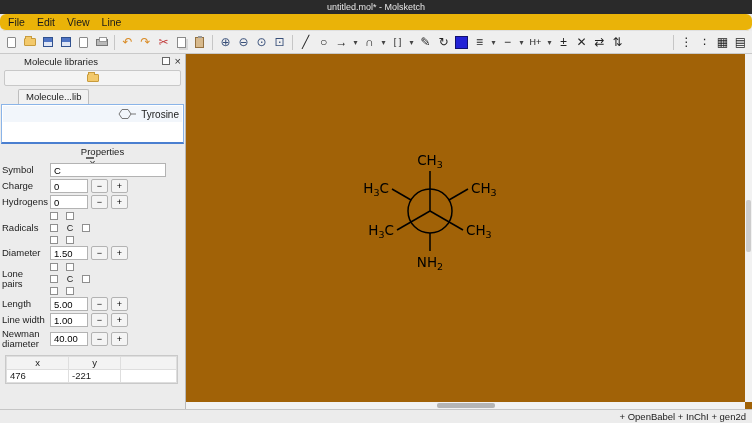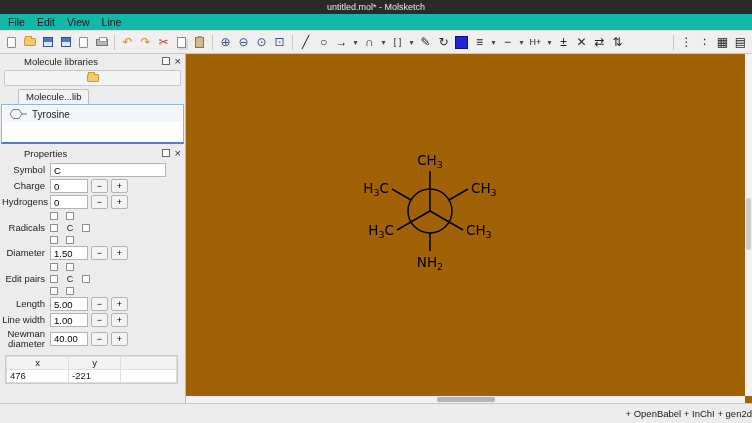--- a/index.html
+++ b/index.html
@@ -2,21 +2,21 @@
 <html><head>
 <meta charset="utf-8">
 <style>
   * { box-sizing: border-box; margin: 0; padding: 0; }
   html,body { width:752px; height:423px; }
   body { font-family:"Liberation Sans","DejaVu Sans",sans-serif; font-size:10px; color:#1a1a1a; background:#ececec; overflow:hidden; }
   .window { width:752px; height:423px; display:flex; flex-direction:column; background:#ececec; }
 
   .titlebar { height:14px; background:#2a2a2a; color:#e6e6e6; display:flex; align-items:center; justify-content:center; font-size:9px; flex:0 0 auto; }
 
-  .menubar { height:17px; background:#14b8a6; display:flex; align-items:center; padding-left:2px; border-bottom:1px solid #e0e0e0; flex:0 0 auto; }
+  .menubar { height:17px; background:#eab308; display:flex; align-items:center; padding-left:2px; border-bottom:1px solid #e0e0e0; flex:0 0 auto;border-radius:6px; }
   .menu-item { padding:2px 6px; font-size:10.5px; }
 
   .toolbar { height:23px; background:#efefef; border-bottom:1px solid #c9c9c9; display:flex; align-items:center; padding:0 3px; gap:1px; flex:0 0 auto; }
   .tb { min-width:17px; height:19px; display:inline-flex; align-items:center; justify-content:center; font-size:12px; color:#222; border-radius:2px; cursor:default; }
   .tbd { min-width:9px; height:19px; display:inline-flex; align-items:center; justify-content:center; font-size:8px; color:#444; }
   .tb-sm { font-size:9px; }
   .sep { width:1px; height:15px; background:#c6c6c6; margin:0 3px; }
   .c-orange { color:#d98a23; } .c-red { color:#c23b3b; } .c-navy { color:#39507a; }
   .push-right { margin-left:auto; }
 
@@ -40,27 +40,27 @@
   .dock-header { height:14px; display:flex; align-items:center; padding:0 4px; font-size:9.5px; flex:0 0 auto; }
   .dock-header .dtitle { flex:1;margin-left:20px; }
   .float-btn { width:8px; height:8px; border:1px solid #666; margin-right:5px; background:#fdfdfd; }
   .close-btn { font-size:11px; line-height:9px; color:#333; }
 
   .lib-toolbar { padding:2px 4px 3px 4px; flex:0 0 auto; }
   .lib-btn { width:100%; height:16px; background:#f4f4f4; border:1px solid #c8c8c8; border-radius:2px; display:flex; align-items:center; justify-content:center; font-size:10px; color:#555; }
   .tabbar { display:flex; padding-left:18px; height:15px; align-items:flex-end; flex:0 0 auto; }
   .tab { background:#f2f2f2; border:1px solid #bdbdbd; border-bottom:none; padding:1px 7px 2px 7px; font-size:9.5px; border-radius:2px 2px 0 0; }
   .lib-list { margin:0 1px; background:#fff; border:1px solid #8ab4e8; border-bottom:2px solid #4a7fd0; height:40px; padding:1px; flex:0 0 auto; }
-  .lib-item { display:flex; align-items:center; height:16px; gap:4px; padding:0 3px; background:#f2f6fb; }
-
-  .props-header { margin-top:2px; }
+  .lib-item { display:flex; align-items:center; height:16px; gap:4px; padding:0 3px; background:#f2f6fb;justify-content:flex-end; }
+
+  .props-header { margin-top:2px;flex-direction:column; }
   .props-form { flex:1; padding:3px 4px 0 2px; display:flex; flex-direction:column; min-height:0; }
   .prow { display:flex; align-items:center; margin-bottom:2px; flex:0 0 auto; }
   .prow.tall { align-items:center; }
-  .plabel { width:48px; text-align:right; padding-right:5px; font-size:9.5px; color:#222; line-height:1.05; flex:0 0 auto; }
+  .plabel { width:48px; padding-right:5px; font-size:9.5px; color:#222; line-height:1.05; flex:0 0 auto; }
   .pinput { height:14px; border:1px solid #b3b3b3; background:#fff; font-size:9.5px; padding:0 3px; font-family:inherit; }
   .wide { width:116px; }
   .spinval { width:38px; }
   .spin { width:17px; height:14px; border:1px solid #b3b3b3; background:#f4f4f4; font-size:9px; margin-left:3px; display:inline-flex; align-items:center; justify-content:center; border-radius:2px; font-family:inherit; }
   .cbgrid { display:flex; flex-direction:column; gap:3px; }
   .cbrow { display:flex; align-items:center; gap:8px; height:9px; }
   .cb { width:8px; height:8px; border:1px solid #8f8f8f; background:#fff; display:inline-block; }
   .cbC { font-size:9px; width:8px; text-align:center; display:inline-block; }
 
   .coords { margin:4px 3px 3px 3px; background:#fff; border:1px solid #c9c9c9; flex:0 0 auto; }
@@ -71,21 +71,21 @@
 
   
   .canvas { flex:1; position:relative; background:#a16207; overflow:hidden; }
   .mol { position:absolute; left:124px; top:57px; }
   .mol text { font-family:"DejaVu Sans","Liberation Sans",sans-serif; fill:#000; }
   .hscroll { position:absolute; left:0; right:7px; bottom:0; height:7px; background:#f2f2f2; }
   .hthumb { position:absolute; left:50%; transform:translateX(-50%); top:1px; width:58px; height:5px; background:#b5b5b5; border-radius:2px; }
   .vscroll { position:absolute; top:0; bottom:7px; right:0; width:7px; background:#f2f2f2; }
   .vthumb { position:absolute; top:42%; left:1px; width:5px; height:52px; background:#cdcdcd; border-radius:2px; }
 
-  .statusbar { height:20px; background:#ececec; border-top:1px solid #c6c6c6; display:flex; align-items:center; justify-content:flex-end; padding:0 0; font-size:9.5px; flex:0 0 auto; }
+  .statusbar { height:14px; background:#ececec; border-top:1px solid #c6c6c6; display:flex; align-items:center; justify-content:flex-end; padding:0 6px; font-size:9.5px; flex:0 0 auto; }
 </style>
 </head>
 <body>
 
 <div class="window">
 
   <div class="titlebar">
     <span>untitled.mol* - Molsketch</span>
   </div>
 
@@ -238,21 +238,21 @@
         </div>
 
         <div class="prow">
           <span class="plabel">Diameter</span>
           <input class="pinput spinval" value="1.50" style="">
           <button class="spin">−</button>
           <button class="spin">+</button>
         </div>
 
         <div class="prow tall">
-          <span class="plabel">Edit pairs</span>
+          <span class="plabel">Lone pairs</span>
           <div class="cbgrid">
             <div class="cbrow">
               <span class="cb"></span>
               <span class="cb"></span>
             </div>
             <div class="cbrow">
               <span class="cb"></span>
               <span class="cbC">C</span>
               <span class="cb"></span>
             </div>

